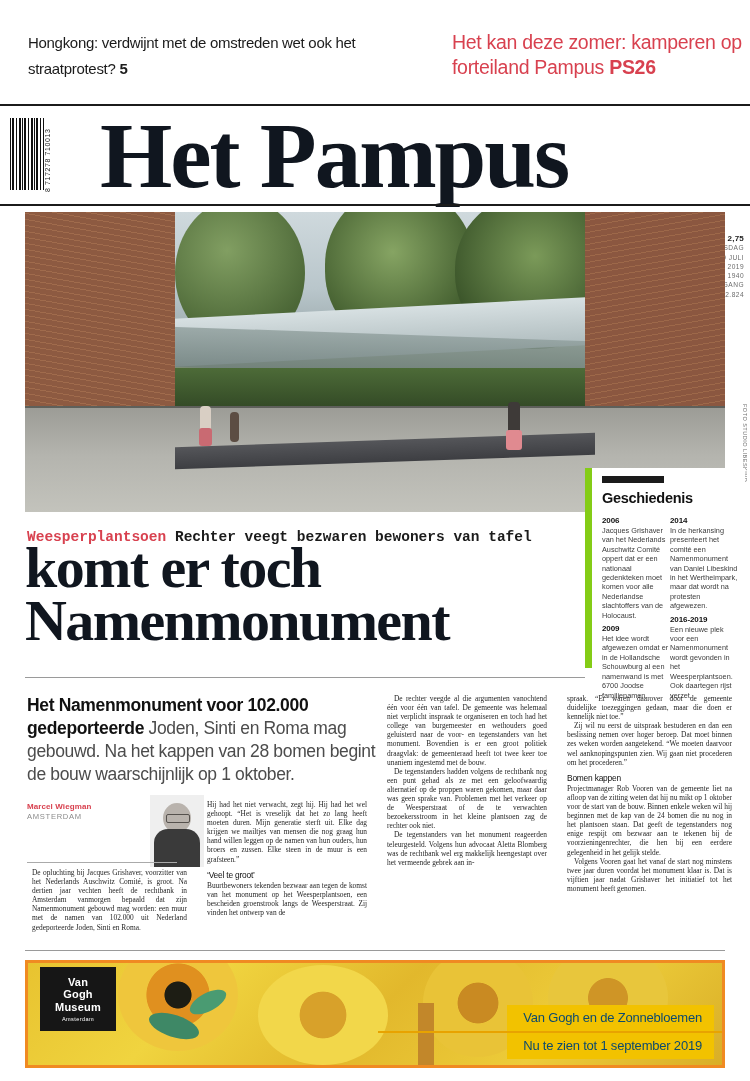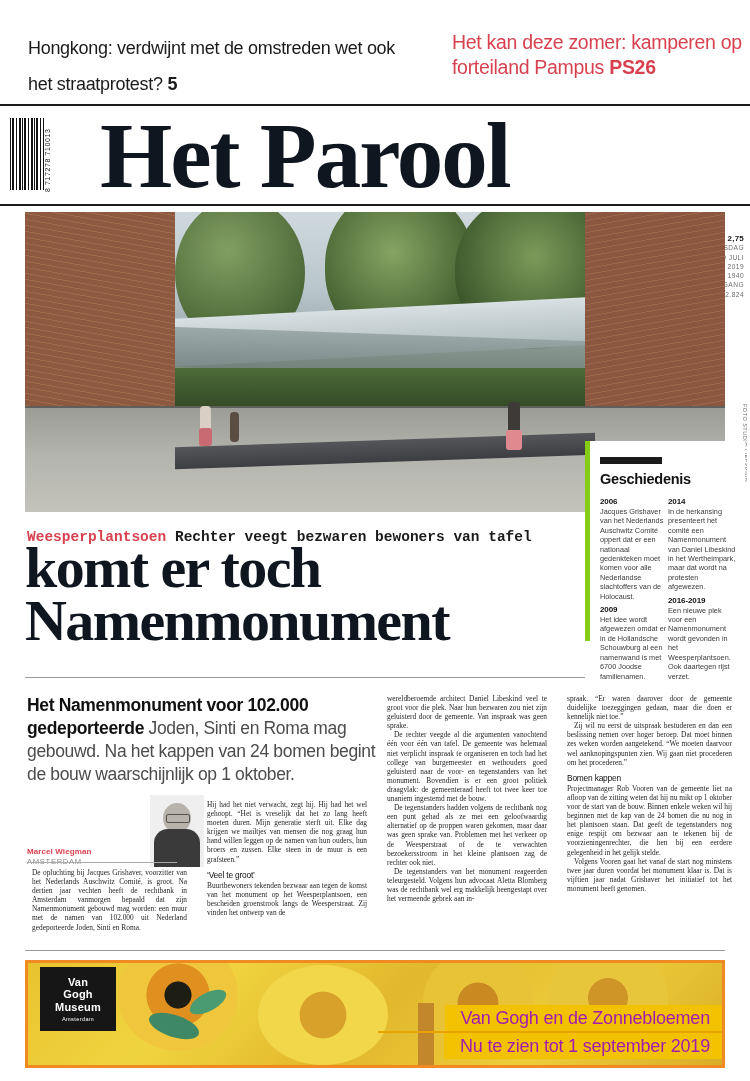--- a/index.html
+++ b/index.html
@@ -2,21 +2,21 @@
 <html><head>
 <meta charset="utf-8">
 <style>
   html,body{margin:0;padding:0;background:#b0b0b0;}
   body{font-family:"Liberation Sans",sans-serif;}
   .page{position:relative;width:750px;height:1081px;background:#ffffff;overflow:hidden;}
 
   
   .teaser-bar{position:absolute;left:0;top:30px;width:750px;height:68px;}
   .teaser-left{position:absolute;left:28px;top:0;width:395px;
-    font-size:18px;line-height:36px;color:#1b1b1b;font-weight:400;letter-spacing:-.3px;}
+    font-size:15px;line-height:26px;color:#1b1b1b;font-weight:400;letter-spacing:-.3px;}
   .teaser-left b{font-weight:700;}
   .teaser-right{position:absolute;left:452px;top:0;width:290px;
     font-size:19.5px;line-height:25px;color:#d8414f;font-weight:400;letter-spacing:-.3px;}
   .teaser-right b{font-weight:700;}
   .rule-top{position:absolute;left:0;top:104px;width:750px;height:2px;background:#1b1b1b;}
 
   
   .masthead{position:absolute;left:0;top:106px;width:750px;height:96px;}
   .barcode{position:absolute;left:10px;top:12px;width:34px;height:72px;
     background:repeating-linear-gradient(90deg,#111 0 1px,#fff 1px 2px,#111 2px 4px,#fff 4px 6px,#111 6px 7px,#fff 7px 9px,#111 9px 11px,#fff 11px 12px);}
@@ -67,22 +67,22 @@
     background:linear-gradient(180deg,#55565a,#3d3e42);transform:skewY(-2deg);}
   .hero .fig1{position:absolute;left:175px;bottom:66px;width:11px;height:40px;background:#d9cfc4;border-radius:4px;}
   .hero .fig1b{position:absolute;left:174px;bottom:66px;width:13px;height:18px;background:#c96a72;border-radius:3px;}
   .hero .fig2{position:absolute;left:205px;bottom:70px;width:9px;height:30px;background:#5c4d43;border-radius:4px;}
   .hero .fig3{position:absolute;left:483px;bottom:62px;width:12px;height:48px;background:#3e3a38;border-radius:4px;}
   .hero .fig3b{position:absolute;left:481px;bottom:62px;width:16px;height:20px;background:#e08a90;border-radius:3px;}
   .photo-credit{position:absolute;right:2px;top:404px;height:110px;width:12px;
     writing-mode:vertical-rl;font-size:5.5px;color:#6f6f6f;letter-spacing:.5px;}
 
   
-  .gesch{position:absolute;left:585px;top:441px;width:160px;height:200px;
-    background:#ffffff;border-left:5px solid #84cc16;padding:16px 0 0 10px;box-sizing:border-box;}
+  .gesch{position:absolute;left:585px;top:468px;width:160px;height:200px;
+    background:#ffffff;border-left:7px solid #84cc16;padding:8px 0 0 10px;box-sizing:border-box;}
   .gesch-mark{width:62px;height:7px;background:#1b1b1b;margin-bottom:7px;}
   .gesch-title{font-size:14.5px;font-weight:700;color:#111;letter-spacing:-.3px;margin-bottom:6px;}
   .gesch-cols{display:flex;}
   .gesch-col{width:68px;}
   .gesch-year{font-size:8px;font-weight:700;color:#111;margin-top:4px;letter-spacing:-.1px;}
   .gesch-txt{font-size:7.3px;line-height:9.4px;color:#3b3b3b;margin-top:1px;}
 
   
   .kicker{position:absolute;left:27px;top:521px;width:545px;
     font-family:Liberation Mono, monospace;font-weight:700;font-size:14.5px;color:#1b1b1b;margin-top:8px;}
@@ -92,21 +92,21 @@
     color:#10161f;letter-spacing:-1.6px;}
   .rule-head{position:absolute;left:25px;top:677px;width:560px;height:1px;background:#9a9a9a;}
 
   
   .intro{position:absolute;left:27px;top:694px;width:350px;
     font-size:17.5px;line-height:23px;color:#4c4c4c;letter-spacing:-.35px;}
   .intro b{color:#111;font-weight:700;}
 
   
   .byline{position:absolute;left:27px;top:802px;width:150px;}
-  .byline-name{font-size:8px;font-weight:700;color:#d8414f;letter-spacing:.1px;margin-top:45px;}
+  .byline-name{font-size:8px;font-weight:700;color:#d8414f;letter-spacing:.1px;}
   .byline-city{font-size:7.6px;color:#8b8b8b;letter-spacing:.7px;margin-top:1px;}
   .author-photo{position:absolute;left:150px;top:795px;width:54px;height:72px;overflow:hidden;}
   .author-photo .ph-bg{position:absolute;inset:0;background:#efefef;}
   .author-photo .ph-head{position:absolute;left:13px;top:8px;width:28px;height:30px;border-radius:50%;
     background:#b9b3ad;}
   .author-photo .ph-body{position:absolute;left:4px;top:34px;width:46px;height:40px;border-radius:14px 14px 0 0;
     background:#3a3a3a;}
   .author-photo .ph-glass{position:absolute;left:16px;top:19px;width:22px;height:7px;
     border:1.3px solid #55514d;border-radius:2px;}
   .byline-rule{position:absolute;left:27px;top:862px;width:150px;height:1px;background:#aaa;}
@@ -139,41 +139,41 @@
     background:radial-gradient(circle at 50% 50%,#cf9526 0 24%,#e8c63c 25% 100%);}
   .advert .leaf1{position:absolute;left:120px;top:52px;width:52px;height:22px;border-radius:50%;
     background:#3e8866;transform:rotate(18deg);}
   .advert .leaf2{position:absolute;left:160px;top:30px;width:40px;height:18px;border-radius:50%;
     background:#4a9b72;transform:rotate(-28deg);}
   .advert .stem{position:absolute;left:390px;top:40px;width:16px;height:66px;background:#c2872a;}
   .vg-logo{position:absolute;left:12px;top:4px;width:76px;height:64px;background:#161616;
     display:flex;flex-direction:column;align-items:center;justify-content:center;}
   .vg-logo .l1,.vg-logo .l2,.vg-logo .l3{color:#fff;font-weight:700;font-size:11px;line-height:12.5px;letter-spacing:.2px;}
   .vg-logo .l4{color:#fff;font-size:5.6px;margin-top:3px;letter-spacing:.4px;}
-  .ad-line{position:absolute;right:0;background:#f2c200;color:#a21caf;
-    font-size:18px;line-height:26px;padding:0 12px 0 16px;letter-spacing:-.2px;white-space:nowrap;}
+  .ad-line{position:absolute;right:8px;background:#f2c200;color:#0c4a6e;
+    font-size:13px;line-height:26px;padding:0 12px 0 16px;letter-spacing:-.2px;white-space:nowrap;}
   .ad-line1{top:42px;}
   .ad-line2{top:70px;}
   .ad-sep{position:absolute;right:0;top:68px;width:344px;height:2px;background:#e8a300;}
 </style>
 </head>
 <body>
 
 <div class="page">
 
   <div class="teaser-bar">
     <div class="teaser-left"><span>Hongkong: verdwijnt met de omstreden wet ook het straatprotest? </span><b>5</b></div>
     <div class="teaser-right"><span>Het kan deze zomer: kamperen op forteiland Pampus </span><b>PS26</b></div>
   </div>
   <div class="rule-top"></div>
 
   <div class="masthead">
     <div class="barcode"></div>
     <div class="barcode-num">8 717278 710013</div>
-    <div class="logo">Het Parool</div>
+    <div class="logo">Het Pampus</div>
     <div class="slogan">Vrij, Onverveerd</div>
     <div class="colophon">
       <div class="price">€ 2,75</div>
       <div>DINSDAG</div>
       <div>9 JULI</div>
       <div>2019</div>
       <div>OPGERICHT IN 1940</div>
       <div>79STE JAARGANG</div>
       <div>NR 22.824</div>
     </div>
@@ -225,21 +225,21 @@
     <span>Rechter veegt bezwaren bewoners van tafel</span>
   </div>
   <div class="headline">
     <div>komt er toch</div>
     <div>Namenmonument</div>
   </div>
   <div class="rule-head"></div>
 
   <div class="intro">
     <b>Het Namenmonument voor 102.000 gedeporteerde</b>
-    <span>Joden, Sinti en Roma mag gebouwd. Na het kappen van 24 bomen begint de bouw waarschijnlijk op 1 oktober.</span>
+    <span>Joden, Sinti en Roma mag gebouwd. Na het kappen van 28 bomen begint de bouw waarschijnlijk op 1 oktober.</span>
   </div>
 
   <div class="byline">
     <div class="byline-name">Marcel Wiegman</div>
     <div class="byline-city">AMSTERDAM</div>
   </div>
   <div class="author-photo">
     <div class="ph-bg"></div>
     <div class="ph-head"></div>
     <div class="ph-glass"></div>
@@ -251,21 +251,20 @@
     <p class="first">De opluchting bij Jacques Grishaver, voorzitter van het Nederlands Auschwitz Comité, is groot. Na dertien jaar vechten heeft de rechtbank in Amsterdam vanmorgen bepaald dat zijn Namenmonument gebouwd mag worden: een muur met de namen van 102.000 uit Nederland gedeporteerde Joden, Sinti en Roma.</p>
   </div>
 
   <div class="col" id="col2">
     <p class="first">Hij had het niet verwacht, zegt hij. Hij had het wel gehoopt. “Het is vreselijk dat het zo lang heeft moeten duren. Mijn generatie sterft uit. Elke dag krijgen we mailtjes van mensen die nog graag hun hand willen leggen op de namen van hun ouders, hun broers en zussen. Elke steen in de muur is een grafsteen.”</p>
     <h4>‘Veel te groot’</h4>
     <p class="first">Buurtbewoners tekenden bezwaar aan tegen de komst van het monument op het Weesperplantsoen, een bescheiden groenstrook langs de Weesperstraat. Zij vinden het ontwerp van de</p>
   </div>
 
   <div class="col" id="col3">
-    <p class="first">wereldberoemde architect Daniel Libeskind veel te groot voor die plek. Naar hun bezwaren zou niet zijn geluisterd door de gemeente. Van inspraak was geen sprake.</p>
     <p>De rechter veegde al die argumenten vanochtend één voor één van tafel. De gemeente was helemaal niet verplicht inspraak te organiseren en toch had het college van burgemeester en wethouders goed geluisterd naar de voor- en tegenstanders van het monument. Bovendien is er een groot politiek draagvlak: de gemeenteraad heeft tot twee keer toe unaniem ingestemd met de bouw.</p>
     <p>De tegenstanders hadden volgens de rechtbank nog een punt gehad als ze met een geloofwaardig alternatief op de proppen waren gekomen, maar daar was geen sprake van. Problemen met het verkeer op de Weesperstraat of de te verwachten bezoekersstroom in het kleine plantsoen zag de rechter ook niet.</p>
     <p>De tegenstanders van het monument reageerden teleurgesteld. Volgens hun advocaat Aletta Blomberg was de rechtbank wel erg makkelijk heengestapt over het vermeende gebrek aan in-</p>
   </div>
 
   <div class="col" id="col4">
     <p class="first">spraak. “Er waren daarover door de gemeente duidelijke toezeggingen gedaan, maar die doen er kennelijk niet toe.”</p>
     <p>Zij wil nu eerst de uitspraak bestuderen en dan een beslissing nemen over hoger beroep. Dat moet binnen zes weken worden aangetekend. “We moeten daarvoor wel aanknopingspunten zien. Wij gaan niet procederen om het procederen.”</p>
     <h4>Bomen kappen</h4>
     <p class="first">Projectmanager Rob Vooren van de gemeente liet na afloop van de zitting weten dat hij nu mikt op 1 oktober voor de start van de bouw. Binnen enkele weken wil hij beginnen met de kap van de 24 bomen die nu nog in het plantsoen staan. Dat geeft de tegenstanders nog enige respijt om bezwaar aan te tekenen bij de voorzieningenrechter, die hen bij een eerdere gelegenheid in het gelijk stelde.</p>

